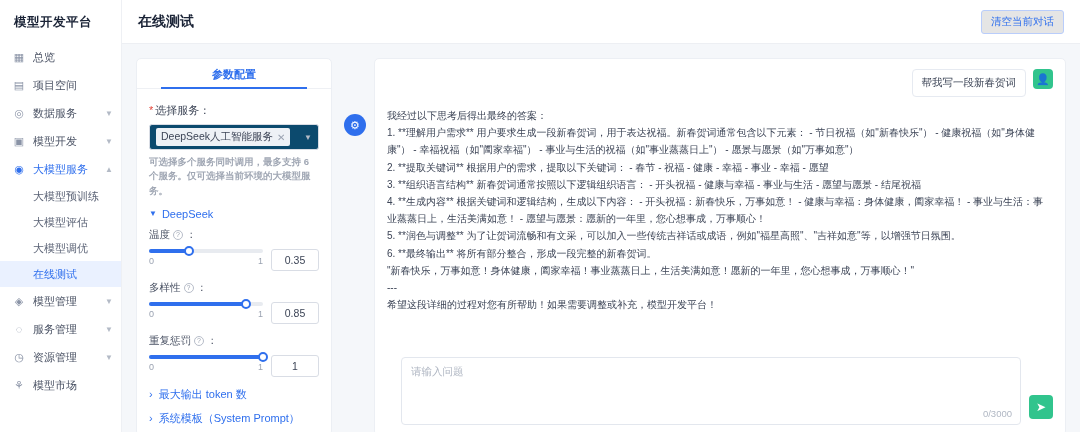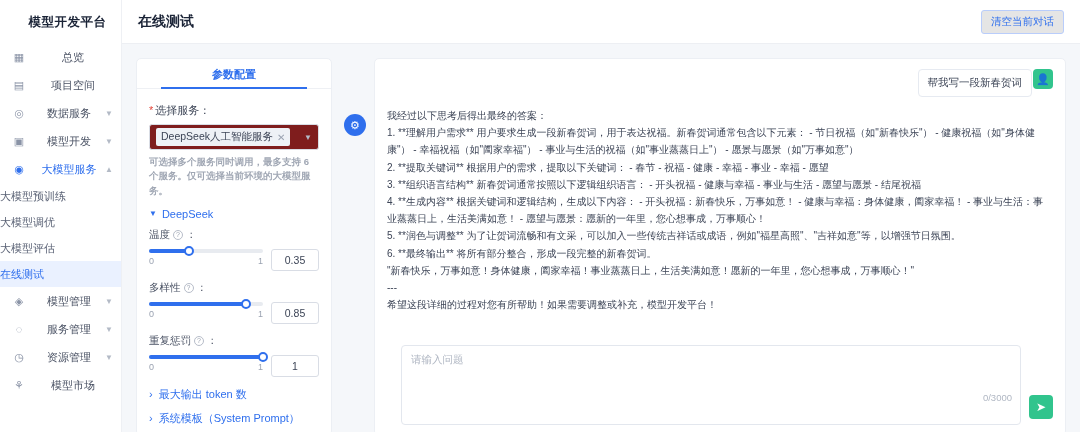--- a/index.html
+++ b/index.html
@@ -13,42 +13,41 @@
     overflow:hidden;
   }
   .app { display:flex; width:1080px; height:432px; }
 
   
   .sidebar {
     width:122px; height:432px; background:#ffffff;
     border-right:1px solid #eef0f4;
     flex:0 0 122px;
     overflow:hidden;
-    text-align:center;
   }
   .brand {
     font-size:12.5px; font-weight:bold; color:#1b2437;
     padding:14px 0 12px 14px; letter-spacing:.5px;
   }
   .nav-item {
     display:flex; align-items:center; height:28px;
     padding:0 8px 0 12px; color:#4a5264; font-size:11px;
     cursor:pointer; position:relative;
   }
   .nav-item .ico {
     width:14px; height:14px; margin-right:7px; flex:0 0 14px;
     display:flex; align-items:center; justify-content:center;
     color:#8a93a6;
   }
   .nav-item .lbl { flex:1; white-space:nowrap; overflow:hidden; }
   .nav-item .caret { font-size:8px; color:#b3bac6; }
   .nav-item.active > .lbl, .nav-item.active > .ico { color:#2f6fed; }
   .sub-item {
     height:26px; display:flex; align-items:center;
-    font-size:11px; color:#5b6376; cursor:pointer;font-family:Liberation Mono, monospace;
+    padding-left:33px; font-size:11px; color:#5b6376; cursor:pointer;font-family:Liberation Mono, monospace;
   }
   .sub-item.sel { background:#eaf1ff; color:#2f6fed; }
 
   
   .main { flex:1; height:432px; display:flex; flex-direction:column; min-width:0; }
   .topbar {
     height:44px; background:#fff; border-bottom:1px solid #edeff3;
     display:flex; align-items:center; padding:0 16px; flex:0 0 44px;
   }
   .topbar .title { font-size:14px; font-weight:bold; color:#1b2437; }
@@ -75,21 +74,21 @@
   }
   .tab.active { color:#2f6fed; font-weight:bold; }
   .tab.active:after {
     content:""; position:absolute; bottom:0; left:16px; right:16px; height:2px; background:#2f6fed;
   }
   .panel-body { padding:10px 12px; }
   .field-label { font-size:11px; color:#3c4456; margin:4px 0 6px; }
   .req { color:#e4483c; margin-right:2px; }
   .select {
     height:26px; border:1px solid #d9dde5; border-radius:3px;
-    display:flex; align-items:center; padding:0 6px; cursor:pointer; background:#7f1d1d;
+    display:flex; align-items:center; padding:0 6px; cursor:pointer; background:#0c4a6e;
   }
   .chip {
     background:#eef1f6; border-radius:2px; font-size:10.5px; color:#3c4456;
     padding:2px 5px; display:flex; align-items:center; gap:4px; max-width:150px;
   }
   .chip .x { color:#9aa2b1; font-size:10px; }
   .select .arrow { margin-left:auto; color:#b3bac6; font-size:8px; }
   .hint { font-size:9.5px; color:#a0a7b4; line-height:1.5; margin-top:5px;font-weight:bold; }
 
   .section-head {
@@ -128,45 +127,45 @@
   .round-btn {
     width:22px; height:22px; border-radius:50%; background:#2f6fed; color:#fff;
     display:flex; align-items:center; justify-content:center; font-size:11px;
     margin:56px 8px 0 0; flex:0 0 22px; cursor:pointer;
   }
   .chat {
     flex:1; background:#fff; border:1px solid #eceff4; border-radius:5px;
     height:378px; padding:10px 12px; display:flex; flex-direction:column; min-width:0;
     position:relative;
   }
-  .msg-row { display:flex; align-items:flex-start; justify-content:flex-end; gap:1px; }
+  .msg-row { display:flex; align-items:flex-start; justify-content:flex-end; gap:7px; }
   .bubble-user {
     background:#fff; border:1px solid #e6eaf1; border-radius:4px;
     padding:6px 9px; font-size:10.5px; color:#3c4456; max-width:240px;
   }
   .avatar {
     width:20px; height:20px; border-radius:4px; background:#31c48d;
     display:flex; align-items:center; justify-content:center; color:#fff; font-size:11px;
     flex:0 0 20px;
   }
   .answer {
     margin-top:10px; font-size:10px; color:#3c4456; line-height:1.72;
     flex:1; overflow:hidden; padding-right:4px;
   }
   .answer p { margin:0; }
 
   .composer {
     margin-top:8px; display:flex; align-items:flex-end; gap:8px;
   }
   .textarea {
-    flex:1; height:80px; border:1px solid #e3e7ee; border-radius:4px;
+    flex:1; height:68px; border:1px solid #e3e7ee; border-radius:4px;
     padding:7px 9px; font-size:10.5px; color:#b0b7c3; position:relative; background:#fff;
   }
   .counter {
-    position:absolute; right:8px; bottom:21px; font-size:9.5px; color:#b0b7c3;
+    position:absolute; right:8px; bottom:5px; font-size:9.5px; color:#b0b7c3;
   }
   .send-btn {
     width:24px; height:24px; border-radius:4px; background:#31c48d;
     display:flex; align-items:center; justify-content:center; color:#fff; font-size:12px;
     flex:0 0 24px; cursor:pointer; margin-bottom:6px;
   }
   .ml16 { margin-left:14px; }
 </style>
 </head>
 <body>
@@ -197,24 +196,24 @@
     <div class="nav-item active">
       <span class="ico">◉</span>
       <span class="lbl">大模型服务</span>
       <span class="caret">▲</span>
     </div>
 
     <div class="sub-item">
       <span>大模型预训练</span>
     </div>
     <div class="sub-item">
+      <span>大模型评估</span>
+    </div>
+    <div class="sub-item">
       <span>大模型调优</span>
-    </div>
-    <div class="sub-item">
-      <span>大模型评估</span>
     </div>
     <div class="sub-item sel">
       <span>在线测试</span>
     </div>
 
     <div class="nav-item">
       <span class="ico">◈</span>
       <span class="lbl">模型管理</span>
       <span class="caret">▼</span>
     </div>

